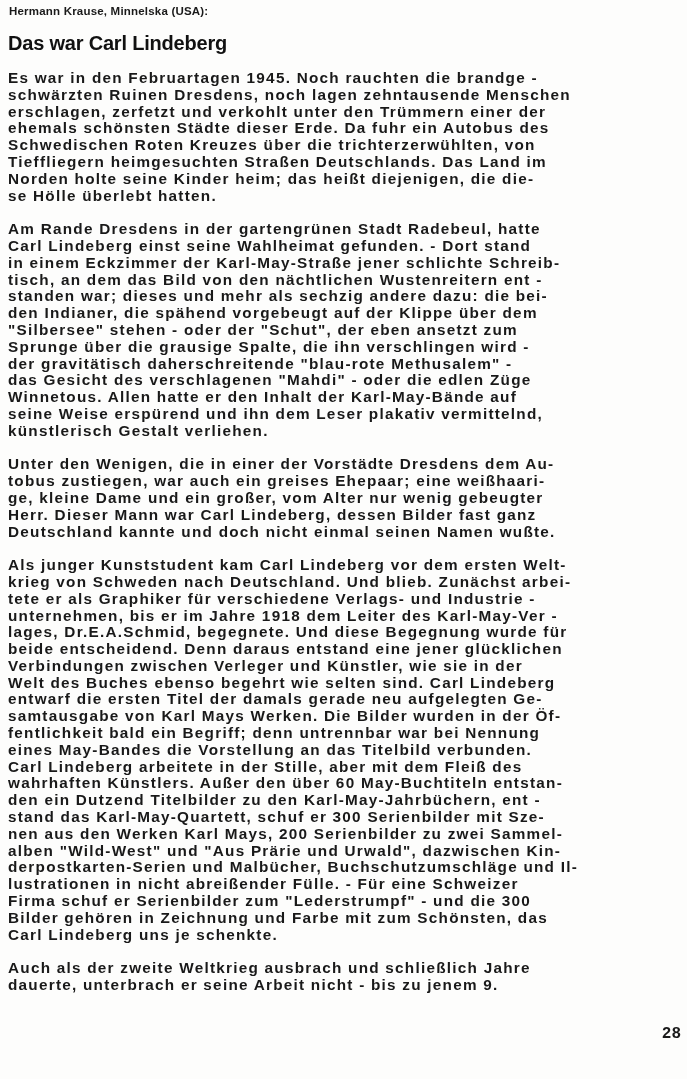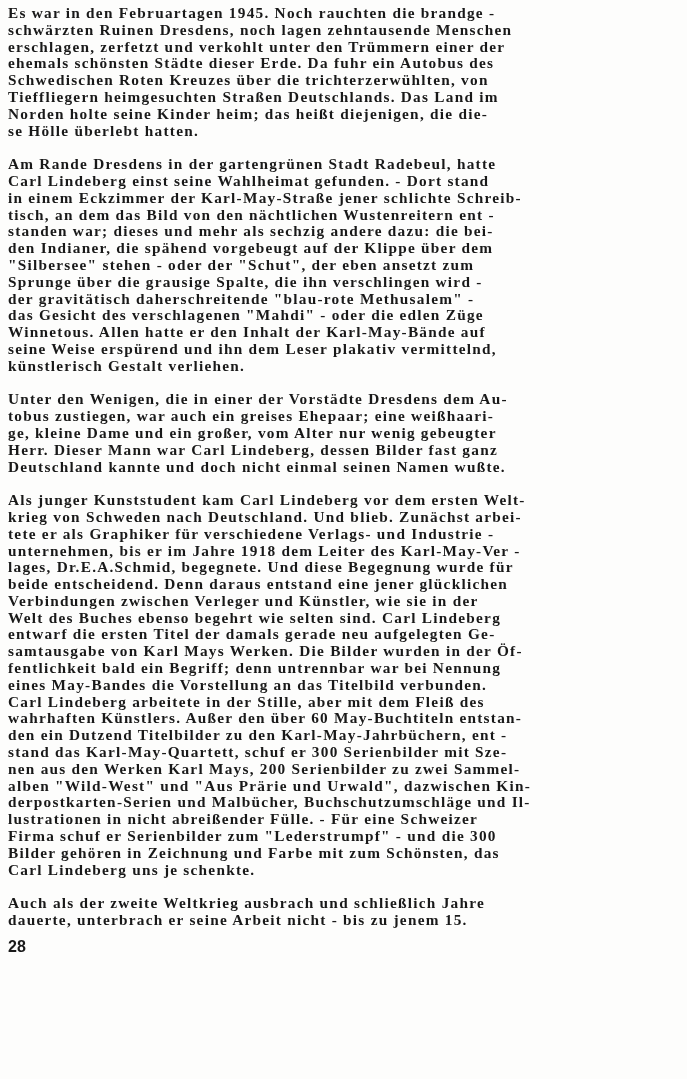--- a/index.html
+++ b/index.html
@@ -27,47 +27,50 @@
   }
   .page-title {
     font-family: "Liberation Sans", sans-serif;
     font-weight: 700;
     font-size: 20px;
     letter-spacing: -0.2px;
     color: #111111;
     margin: 15px 0 15px 0;
   }
   .body-text .para {
-    font-family: Liberation Serif, serif;
+    font-family: Liberation Sans, sans-serif;
     font-weight: 700;
     font-size: 15.3px;
     line-height: 16.8px;
     letter-spacing: 1.25px;
     white-space: pre;
     color: #191919;
     margin: 0 0 16.8px 0;
   }
   .body-text .para.gap-large {
   }
   .body-text .para.gap-none {
     margin-bottom: 0;
   }
   .page-number {
-    font-family: Liberation Sans, sans-serif;
+    font-family: Liberation Mono, monospace;
     font-weight: 700;
     font-size: 16px;
     color: #191919;
-    margin-top: 9px;
+    margin-top: 31px;
+    text-align: right;
   }
 </style>
 </head>
 <body>
 
 <div class="page">
+  <div class="author-line">Hermann Krause, Minnelska (USA):</div>
 
+  <h1 class="page-title">Das war Carl Lindeberg</h1>
 
   <div class="body-text">
     <p class="para">Es war in den Februartagen 1945. Noch rauchten die brandge -
 schwärzten Ruinen Dresdens, noch lagen zehntausende Menschen
 erschlagen, zerfetzt und verkohlt unter den Trümmern einer der
 ehemals schönsten Städte dieser Erde. Da fuhr ein Autobus des
 Schwedischen Roten Kreuzes über die trichterzerwühlten, von
 Tieffliegern heimgesuchten Straßen Deutschlands. Das Land im
 Norden holte seine Kinder heim; das heißt diejenigen, die die-
 se Hölle überlebt hatten.</p>
@@ -106,17 +109,17 @@
 den ein Dutzend Titelbilder zu den Karl-May-Jahrbüchern, ent -
 stand das Karl-May-Quartett, schuf er 300 Serienbilder mit Sze-
 nen aus den Werken Karl Mays, 200 Serienbilder zu zwei Sammel-
 alben "Wild-West" und "Aus Prärie und Urwald", dazwischen Kin-
 derpostkarten-Serien und Malbücher, Buchschutzumschläge und Il-
 lustrationen in nicht abreißender Fülle. - Für eine Schweizer
 Firma schuf er Serienbilder zum "Lederstrumpf" - und die 300
 Bilder gehören in Zeichnung und Farbe mit zum Schönsten, das
 Carl Lindeberg uns je schenkte.</p>
     <p class="para gap-none">Auch als der zweite Weltkrieg ausbrach und schließlich Jahre
-dauerte, unterbrach er seine Arbeit nicht - bis zu jenem 15.</p>
+dauerte, unterbrach er seine Arbeit nicht - bis zu jenem 9.</p>
   </div>
 
   <div class="page-number">28</div>
 </div>
 
 </body></html>

